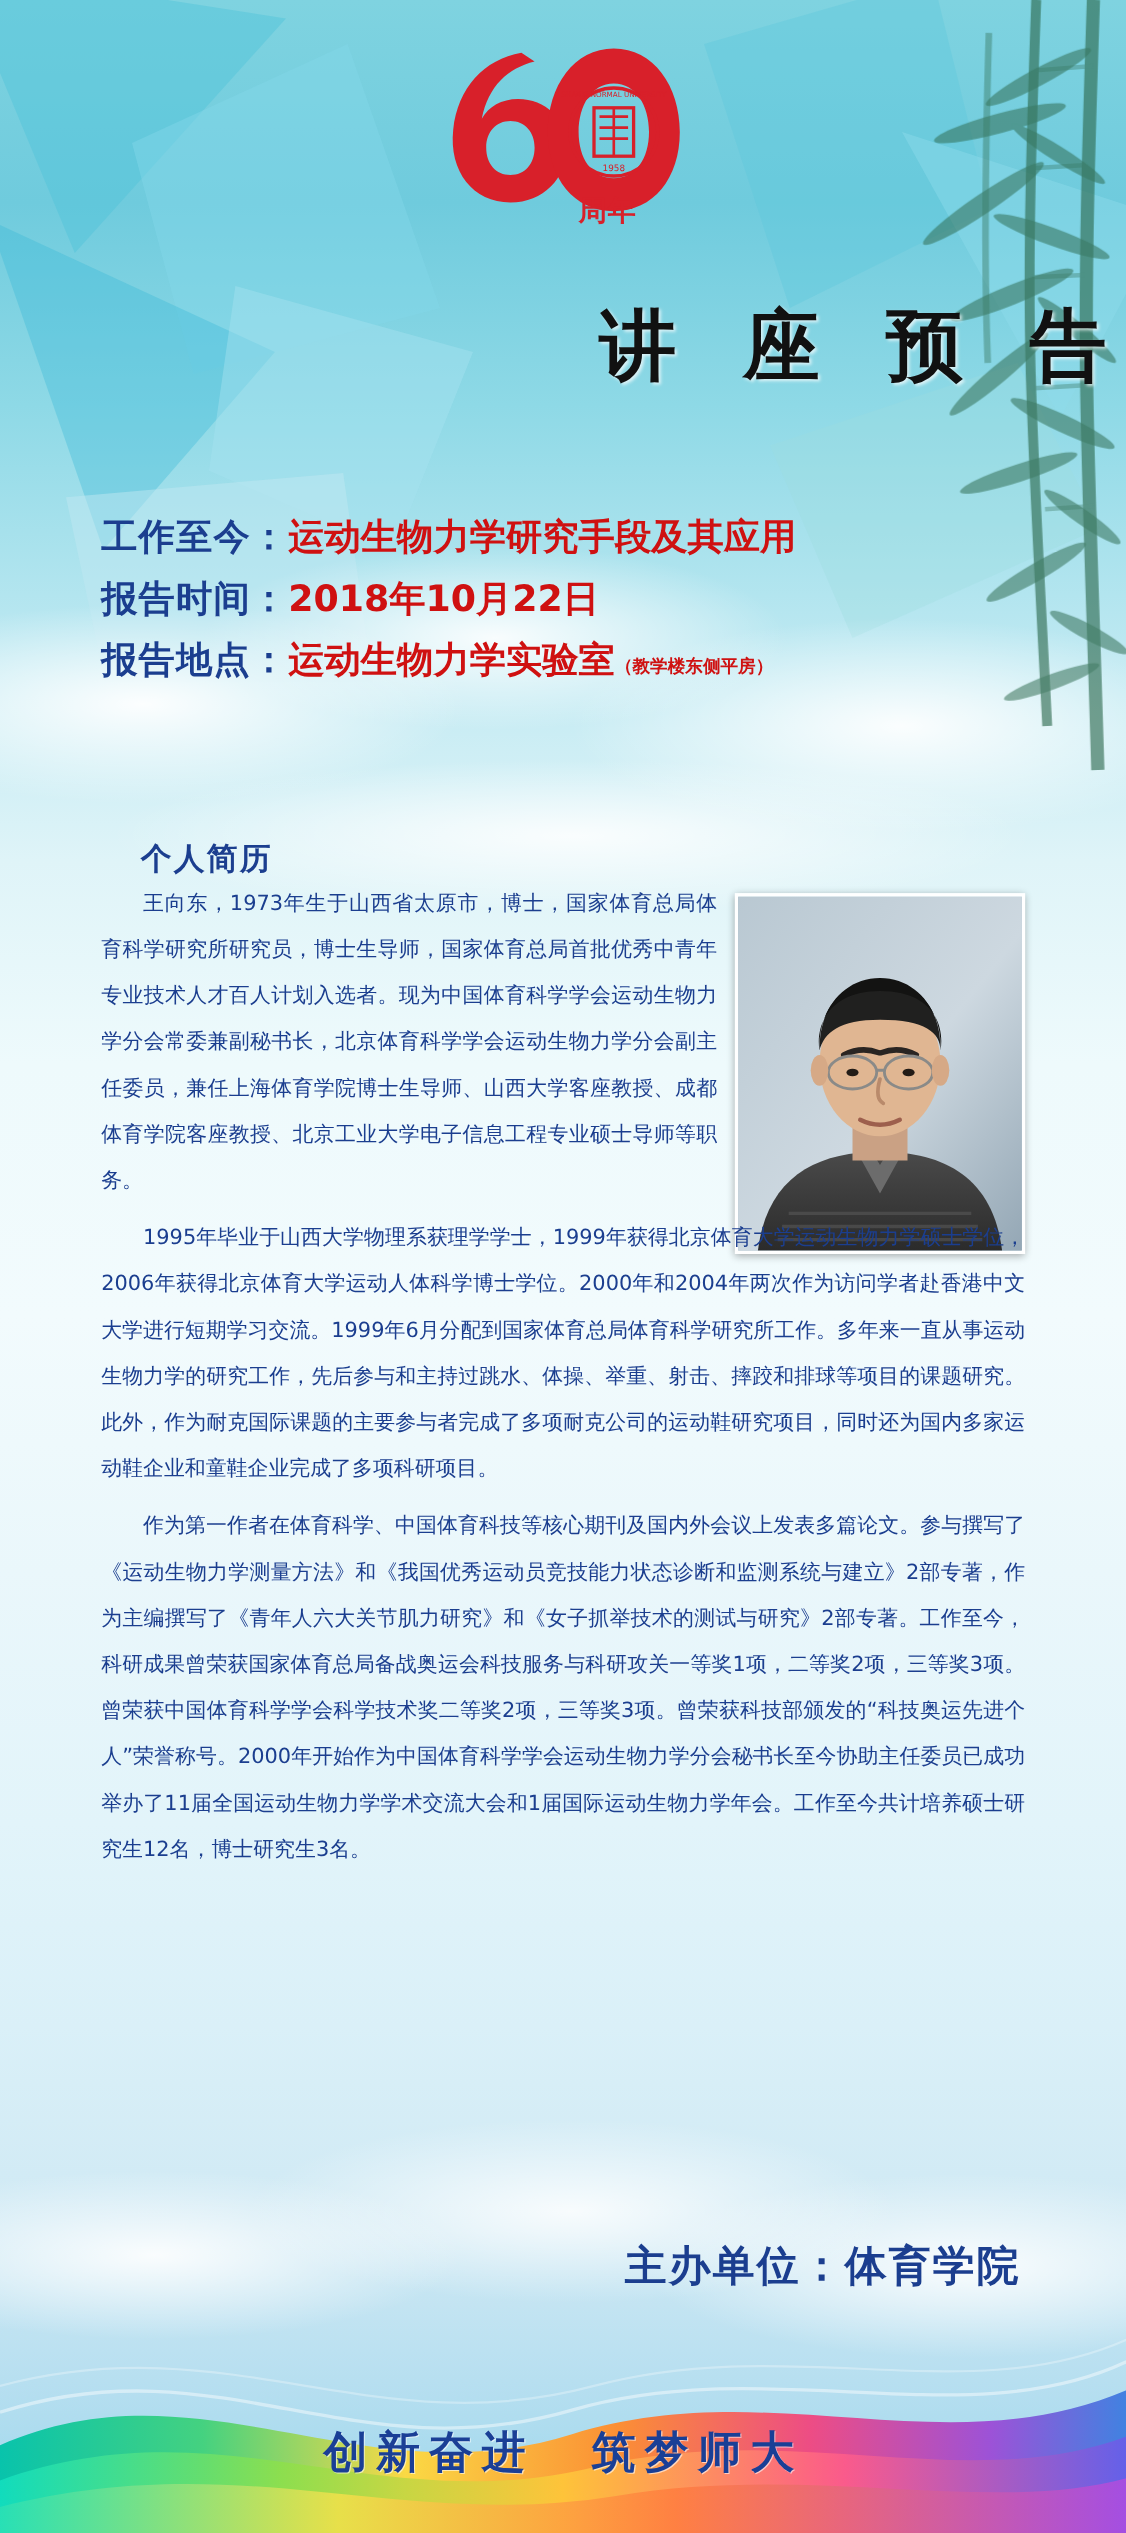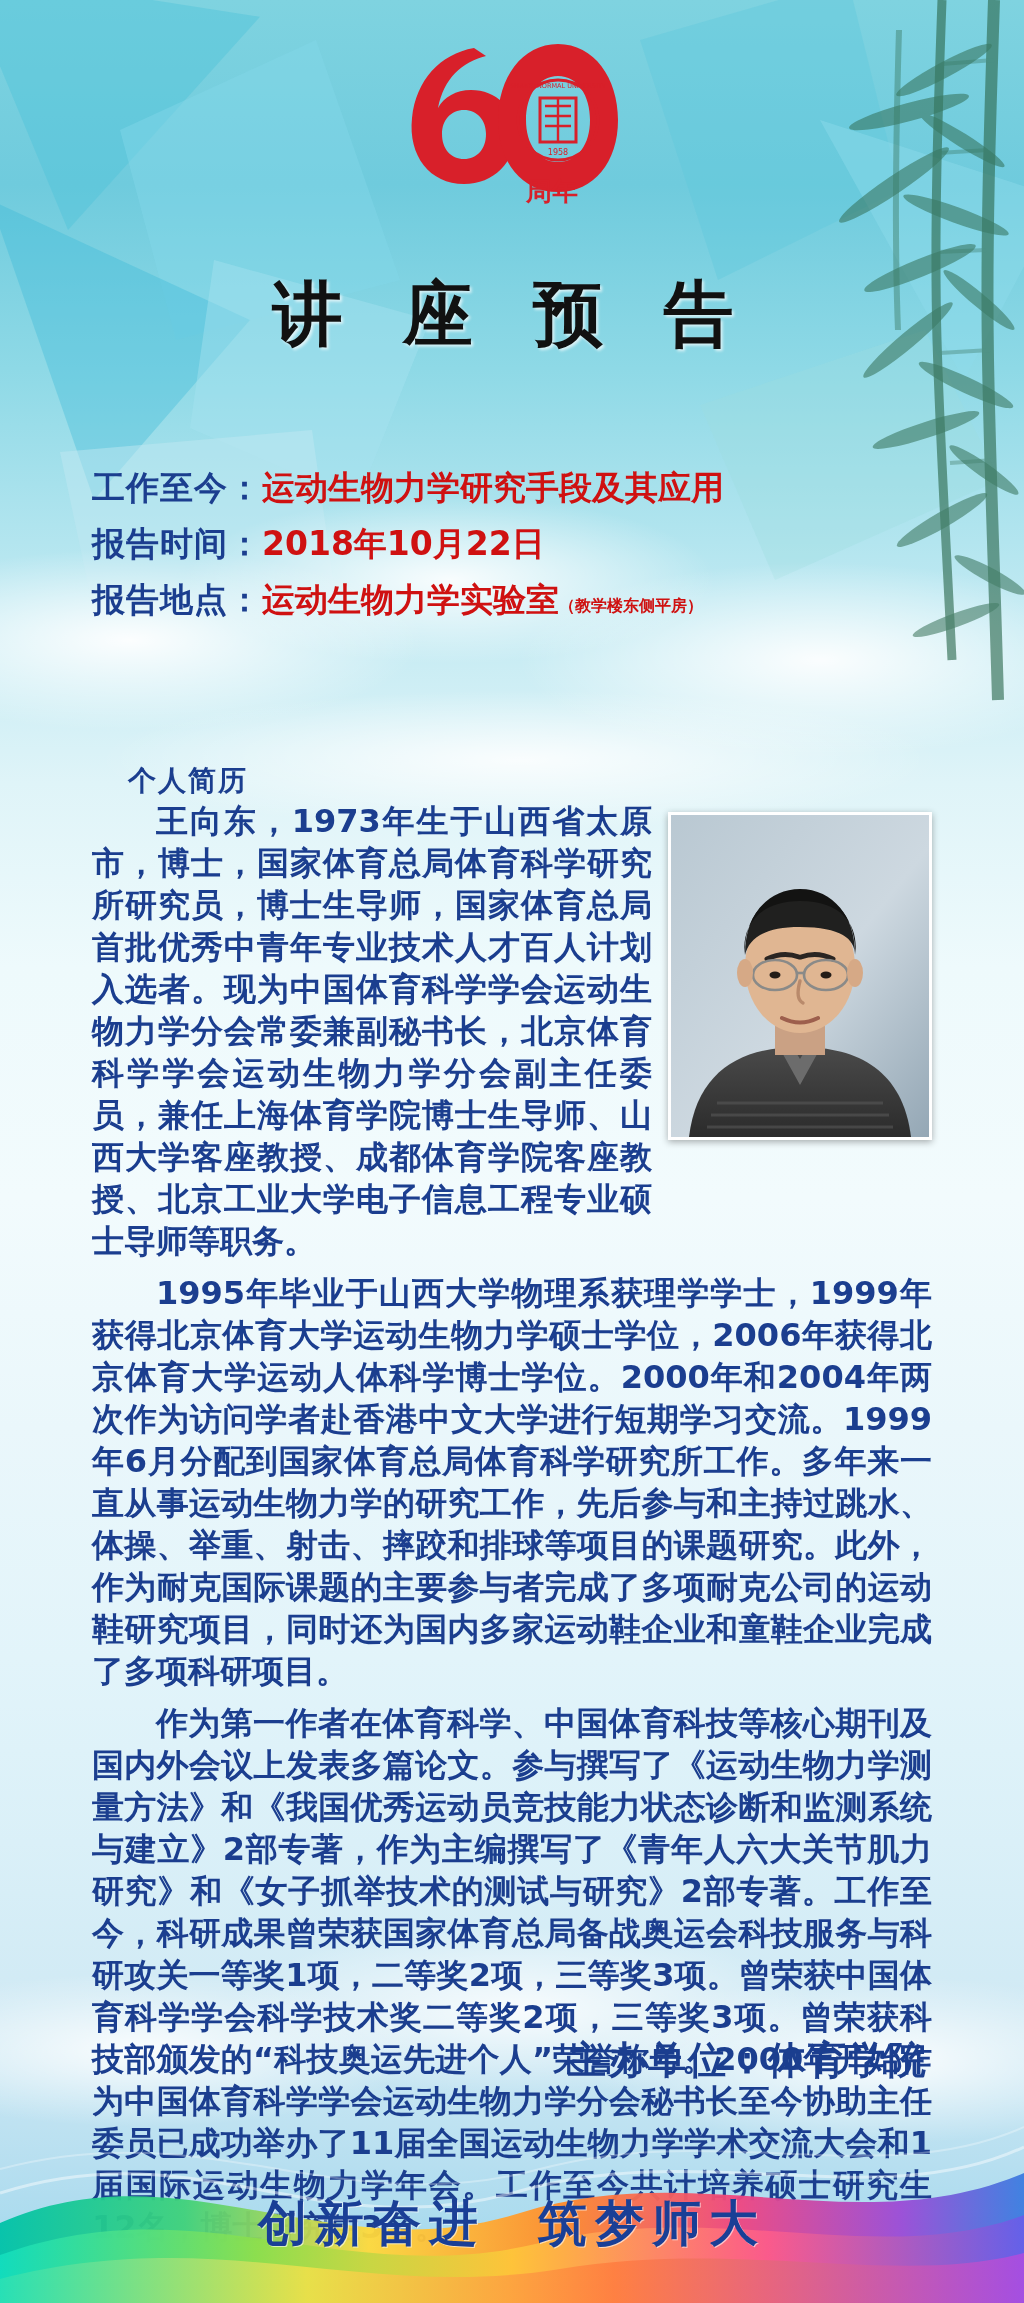--- a/index.html
+++ b/index.html
@@ -92,21 +92,21 @@
     position: relative;
     width: 260px;
     height: 170px;
   }
 
   
   .main-title {
     position: absolute;
     left: 0; top: 268px;
     width: 1024px;
-    text-align: center;
+    text-align: right;
     font-family: "DejaVu Serif", "Liberation Serif", serif;
     font-weight: bold;
     font-size: 70px;
     letter-spacing: 18px;
     color: #111;
     text-shadow: 2px 2px 3px rgba(255,255,255,.7);
   }
 
   
   .info {
@@ -147,23 +147,23 @@
     overflow: hidden;
   }
   .portrait svg { display:block; }
 
   
   .bio {
     position: absolute;
     left: 92px; top: 800px;
     width: 840px;
     color: #1b3e8f;
-    font-size: 32px;
+    font-size: 19px;
     line-height: 42px;
-    font-weight: bold;
+    font-weight: normal;
     text-align: justify;
   }
   .bio p { margin: 0 0 10px 0; text-indent: 2em; }
   .bio p.wrap-portrait {
     width: 560px;
   }
 
   
   .organizer {
     position: absolute;
@@ -179,21 +179,21 @@
     position: absolute;
     left: 0; bottom: 0; width: 1024px; height: 230px;
     overflow: hidden;
   }
   .slogan {
     position: absolute;
     left: 0; bottom: 46px; width: 1024px;
     text-align: center;
     font-family: Liberation Serif, serif;
     font-weight: bold;
-    font-size: 49px;
+    font-size: 40px;
     letter-spacing: 8px;
     color: #1a3f96;
     text-shadow: 1px 1px 0 rgba(255,255,255,.6);
   }
   .slogan span { margin: 0 26px; }
 </style>
 </head>
 <body>
 
 <div class="poster">

